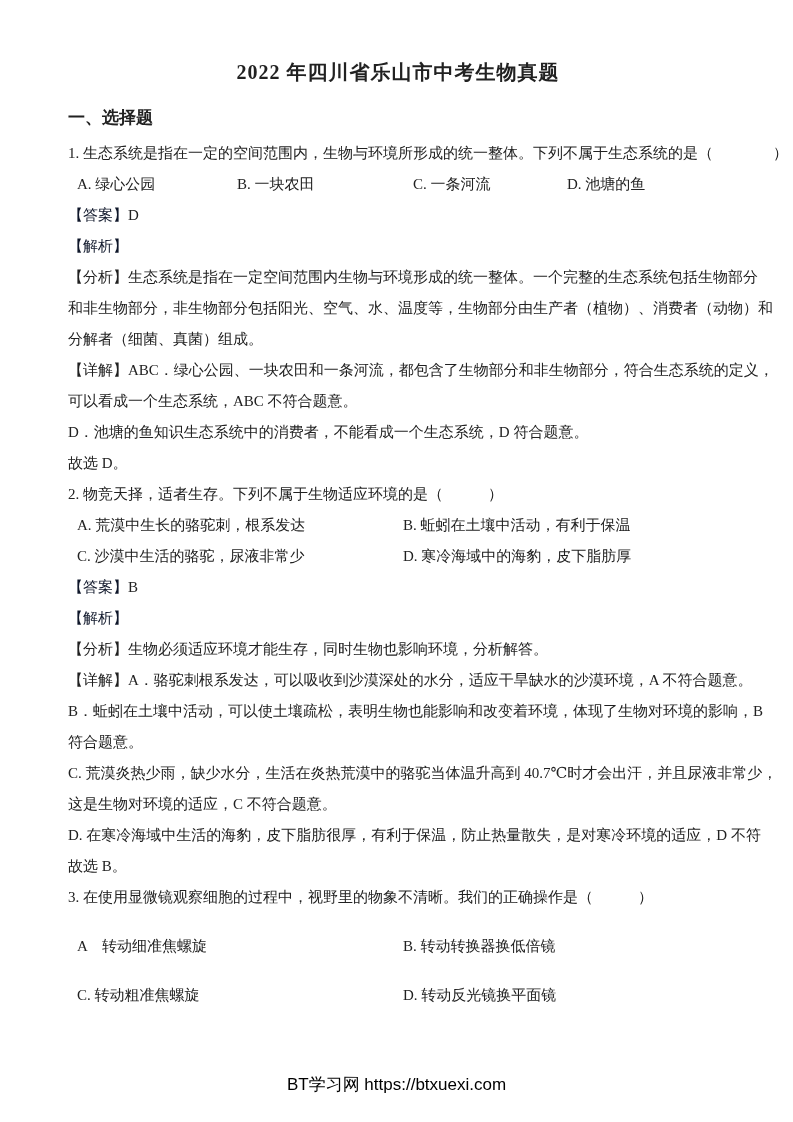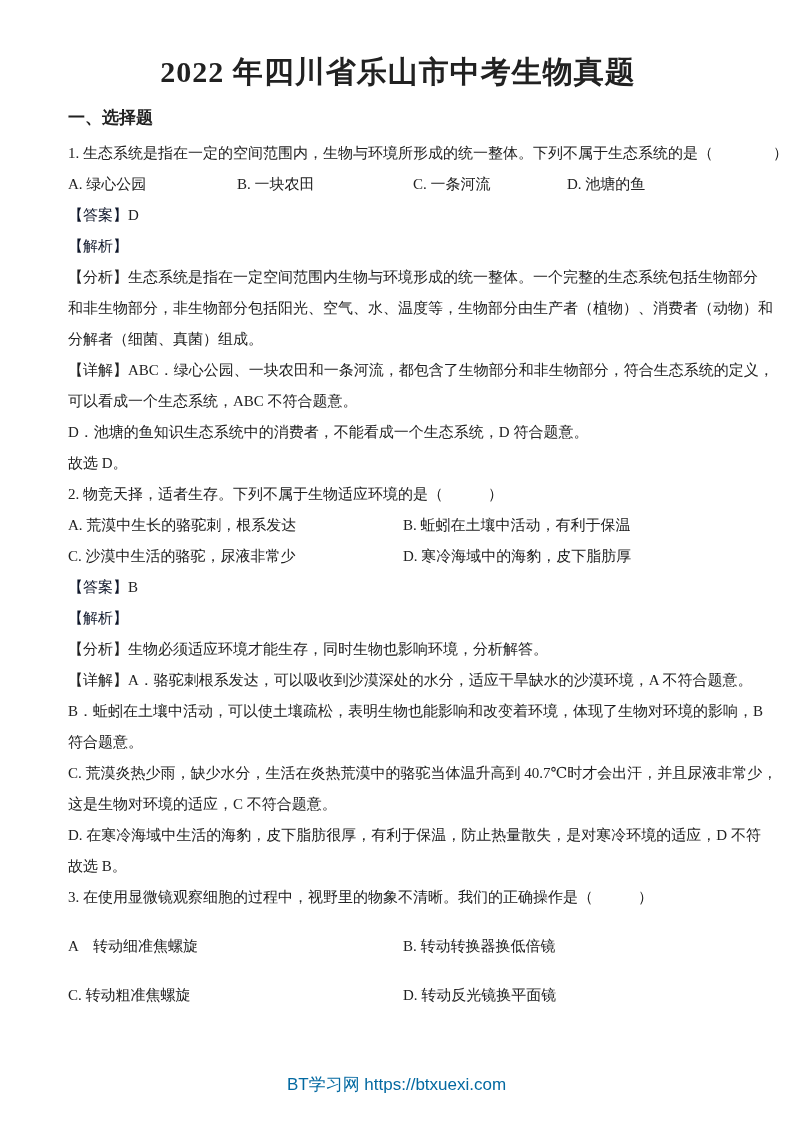--- a/index.html
+++ b/index.html
@@ -13,55 +13,55 @@
     color: #212121;
     overflow: hidden;
   }
   .content {
     position: absolute;
     left: 68px;
     top: 56px;
     width: 660px;
   }
   .title {
-    font-size: 30px;
+    font-size: 20px;
     font-weight: bold;
     text-align: center;
     margin: 0 0 14px 0;
     line-height: 32px;
     letter-spacing: 1px;
   }
   .section-heading {
     font-size: 17px;
     font-weight: bold;
     margin: 16px 0 6px 0;
     line-height: 28px;
   }
   .line {
     position: relative;
     line-height: 31px;
     height: 31px;
     font-size: 15px;
     white-space: nowrap;
   }
   .opt { position: absolute; top: 0; }
-  .o1 { left: 0; }
+  .o1 { left: 9px; }
   .o2 { left: 169px; }
   .o3 { left: 345px; }
   .o4 { left: 499px; }
   .col2 { left: 335px; }
   .blue { color: #0f172a; }
   .gap { margin-top: 18px; }
   .footer {
     position: absolute;
     left: 0;
     right: 0;
     bottom: 26px;
     text-align: center;
-    color: #0369a1;
+    color: #000000;
     font-size: 17px;
     font-family: "Liberation Sans", "DejaVu Sans", sans-serif;
   }
 </style>
 </head>
 <body>
 
 <div class="page">
   <div class="content">
 

